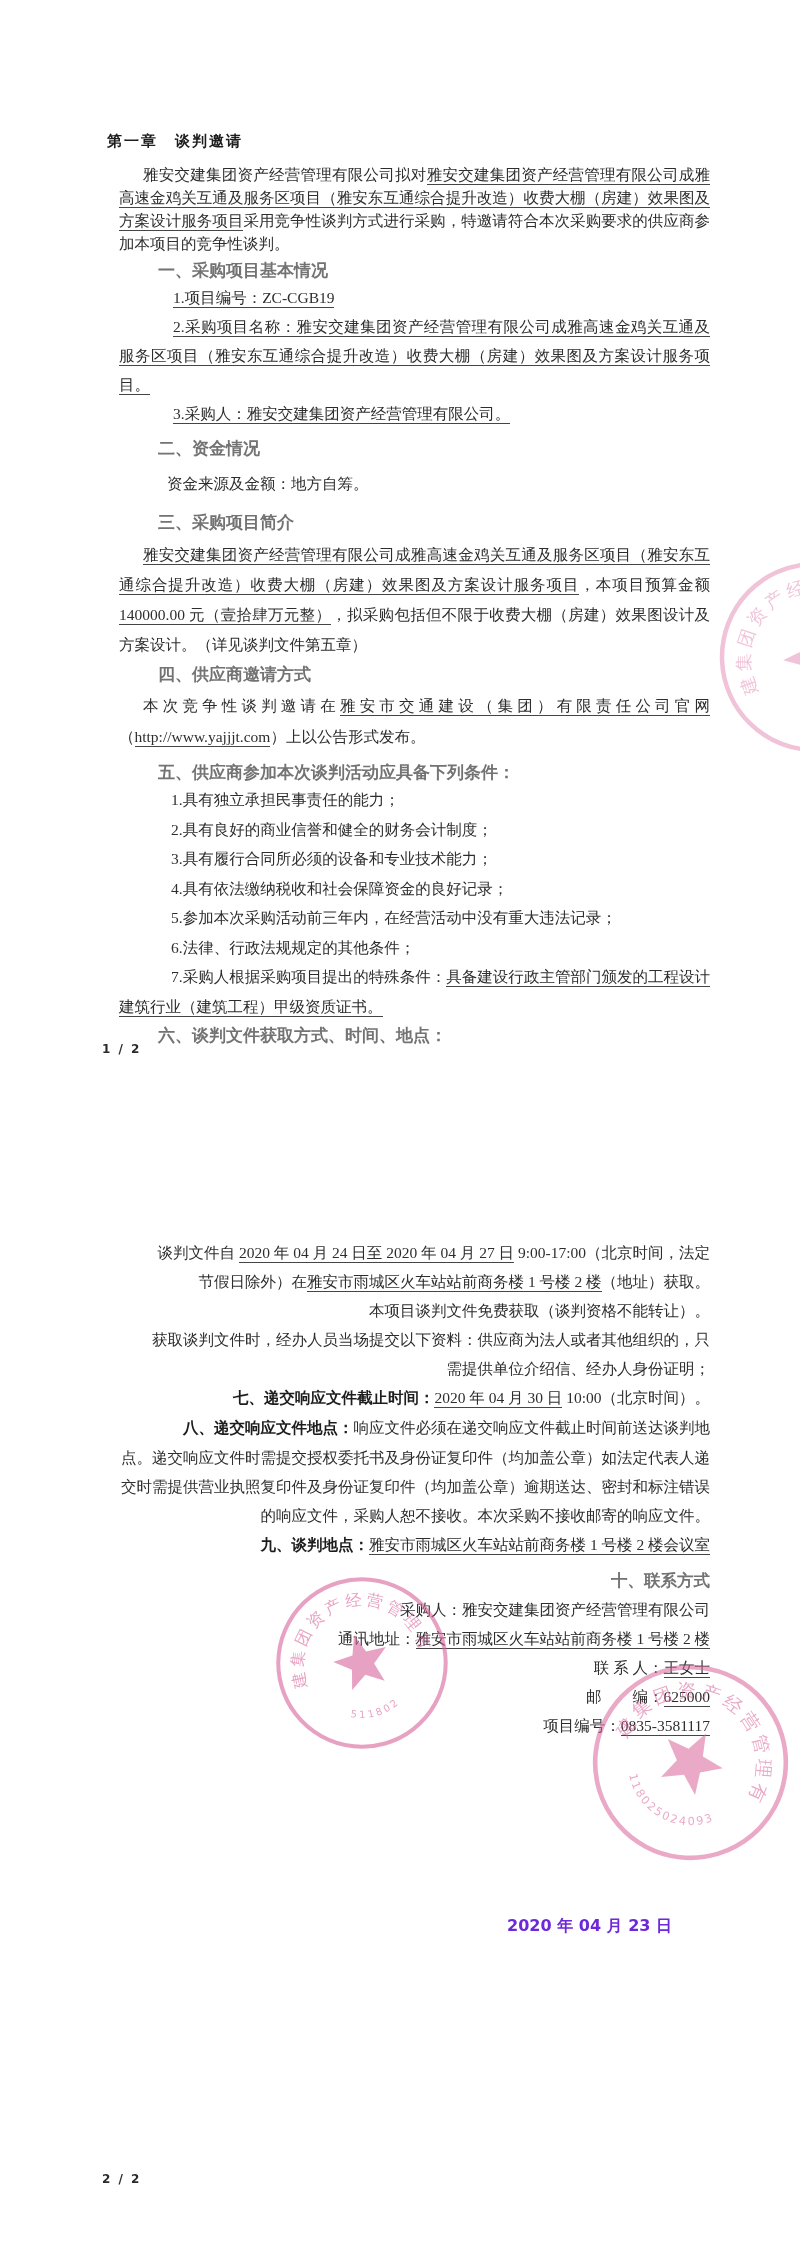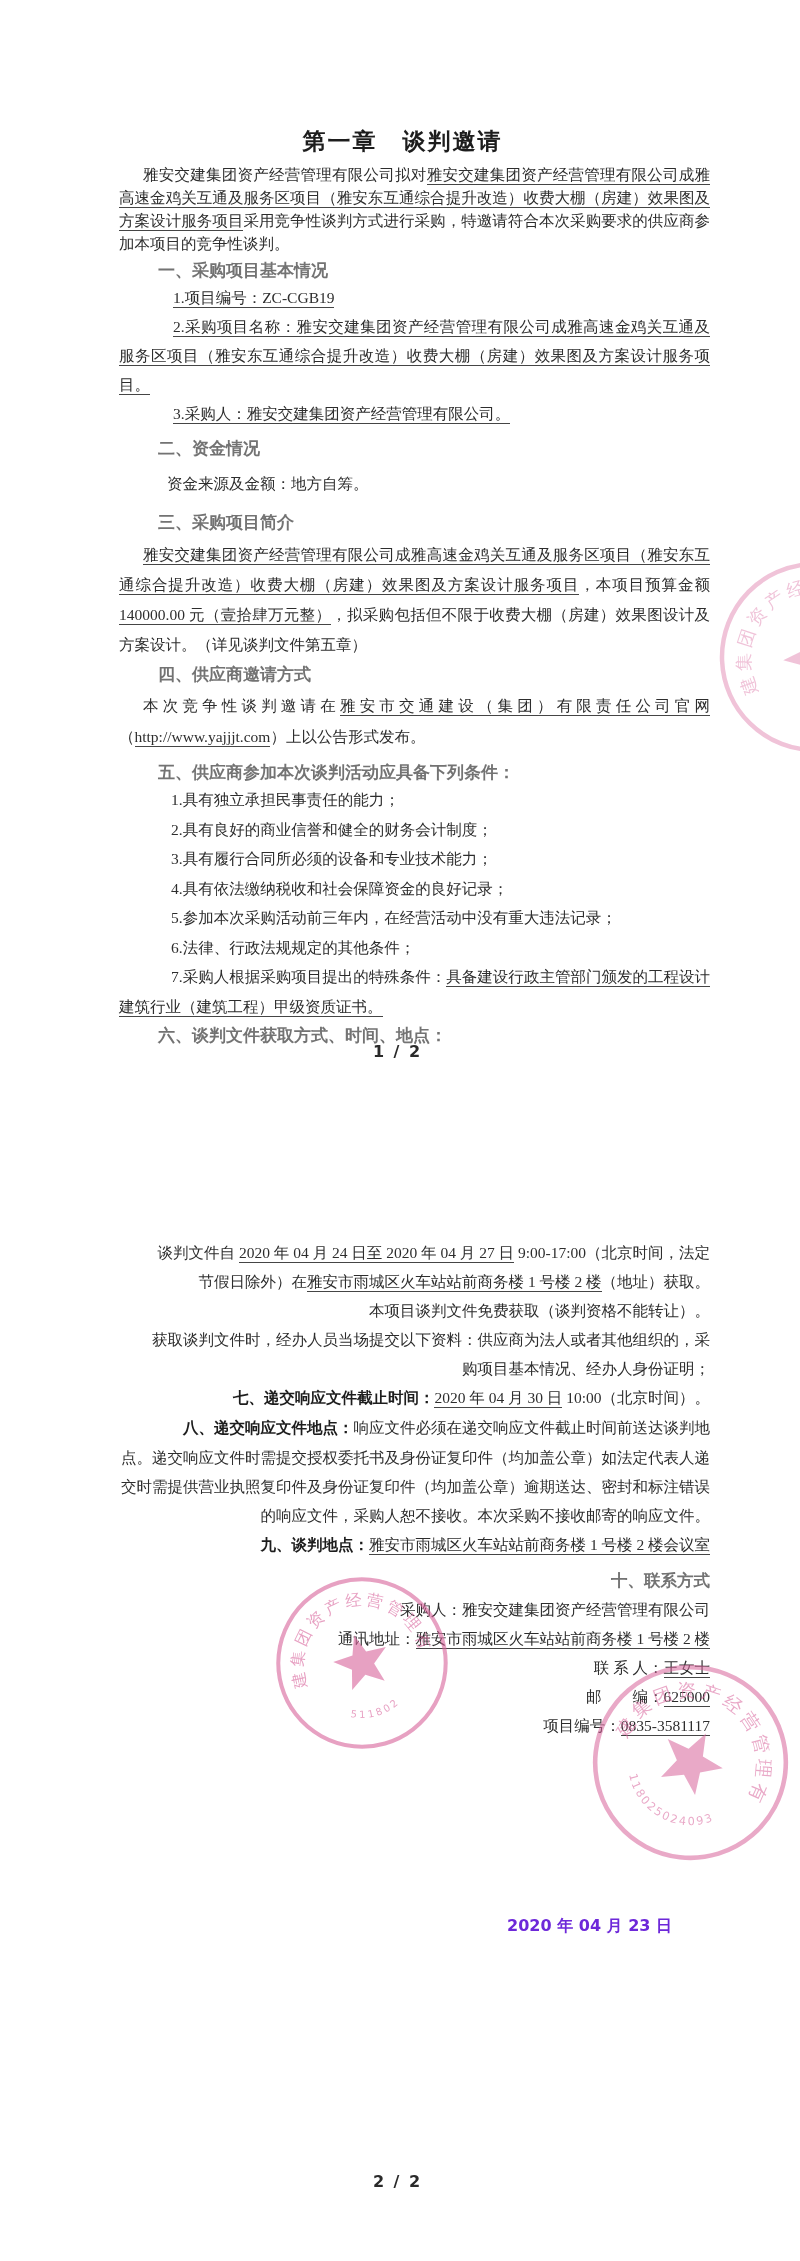--- a/index.html
+++ b/index.html
@@ -1,21 +1,21 @@
 <!DOCTYPE html>
 <html><head>
 <meta charset="utf-8">
 <style>
   html,body{margin:0;padding:0;background:#ffffff;}
   body{width:800px;height:2261px;position:relative;overflow:hidden;
        font-family:"Liberation Serif","DejaVu Serif",serif;color:#2d2d2d;}
   .doc{position:absolute;left:119px;top:0;width:591px;}
-  .title{margin-top:128px;font-size:23px;line-height:26px;font-weight:700;
+  .title{margin-top:128px;font-size:15px;line-height:26px;font-weight:700;
          font-family:"DejaVu Sans","Liberation Sans",sans-serif;color:#1d1d1d;
-         text-align:center;transform:translateX(-12px);letter-spacing:2px;}
+         transform:translateX(-12px);letter-spacing:2px;}
   p{margin:0;font-size:15.5px;text-align:justify;}
   .hd{font-family:"DejaVu Sans","Liberation Sans",sans-serif;font-weight:700;
       font-size:17px;line-height:25px;color:#737373;margin:6px 0 0 39px;text-align:left;}
   .intro{margin-top:9px;line-height:23px;text-indent:24px;}
   .h1x{margin-top:3px;}
   .it{line-height:29px;text-indent:54px;}
   .funds{line-height:29px;text-indent:48px;margin-top:8px;}
   .h2x{margin-top:8px;}
   .h3x{margin-top:12px;}
   .brief{margin-top:5px;line-height:30px;text-indent:24px;}
@@ -25,23 +25,23 @@
   .cond{line-height:29.5px;text-indent:52px;}
   .cond:first-of-type{margin-top:3px;}
   .h6x{margin-top:2px;}
   .pg2{position:absolute;left:0;top:1238px;width:591px;}
   .pg2 p{line-height:29px;text-align:right;}
   .p2para{text-indent:30px;}
   .inlhd{text-indent:38px;}
   .crow{margin-left:77px;text-align:left;}
   .u{border-bottom:1px solid #454545;padding-bottom:1px;}
   .b{font-weight:700;font-family:"DejaVu Sans","Liberation Sans",sans-serif;color:#1d1d1d;margin-left:8px;}
-  .pgnum{position:absolute;left:0;width:591px;text-align:center;
+  .pgnum{position:absolute;left:0;width:591px;text-align:left;
          font-family:"DejaVu Sans","Liberation Sans",sans-serif;font-weight:700;
-         font-size:16px;color:#2a2a2a;letter-spacing:2px;transform:translateX(-17px);}
+         font-size:12px;color:#2a2a2a;letter-spacing:2px;transform:translateX(-17px);}
   .f1{top:1042px;}
   .f2{top:2172px;}
   .dateline{position:absolute;left:0;top:1916px;width:591px;text-align:right;
             padding-right:38px;box-sizing:border-box;font-size:16px;
             font-family:"DejaVu Sans","Liberation Sans",sans-serif;font-weight:700;color:#6d28d9;}
   .stamp{position:absolute;pointer-events:none;z-index:3;}
   .stamp text{font-family:"DejaVu Sans","Liberation Sans",sans-serif;}
 </style>
 </head>
 <body>
@@ -75,21 +75,21 @@
   <p class="cond"><span class="">6.法律、行政法规规定的其他条件；</span></p>
   <p class="cond"><span class="">7.采购人根据采购项目提出的特殊条件：</span><span class="u ">具备建设行政主管部门颁发的工程设计建筑行业（建筑工程）甲级资质证书。</span></p>
 
   <p class="hd h6x">六、谈判文件获取方式、时间、地点：</p>
 
   <div class="pgnum f1">1 / 2</div>
 
   <div class="pg2">
     <p class="p2para"><span class="">谈判文件自 </span><span class="u ">2020 年 04 月 24 日至 2020 年 04 月 27 日</span><span class=""> 9:00-17:00（北京时间，法定节假日除外）在</span><span class="u ">雅安市雨城区火车站站前商务楼 1 号楼 2 楼</span><span class="">（地址）获取。</span></p>
     <p class="p2para"><span class="">本项目谈判文件免费获取（谈判资格不能转让）。</span></p>
-    <p class="p2para"><span class="">获取谈判文件时，经办人员当场提交以下资料：供应商为法人或者其他组织的，采购项目基本情况、经办人身份证明；</span></p>
+    <p class="p2para"><span class="">获取谈判文件时，经办人员当场提交以下资料：供应商为法人或者其他组织的，只需提供单位介绍信、经办人身份证明；</span></p>
     <p class="inlhd"><span class="b">七、递交响应文件截止时间：</span><span class="u ">2020 年 04 月 30 日</span><span class=""> 10:00（北京时间）。</span></p>
     <p class="inlhd"><span class="b">八、递交响应文件地点：</span><span class="">响应文件必须在递交响应文件截止时间前送达谈判地点。递交响应文件时需提交授权委托书及身份证复印件（均加盖公章）如法定代表人递交时需提供营业执照复印件及身份证复印件（均加盖公章）逾期送达、密封和标注错误的响应文件，采购人恕不接收。本次采购不接收邮寄的响应文件。</span></p>
     <p class="inlhd"><span class="b">九、谈判地点：</span><span class="u ">雅安市雨城区火车站站前商务楼 1 号楼 2 楼会议室</span></p>
     <p class="hd" style="margin-left:38px;font-size:16.5px;line-height:29px;">十、联系方式</p>
     <p class="crow"><span class="">采购人：雅安交建集团资产经营管理有限公司</span></p>
     <p class="crow"><span class="">通讯地址：</span><span class="u ">雅安市雨城区火车站站前商务楼 1 号楼 2 楼</span></p>
     <p class="crow"><span class="">联 系 人：</span><span class="u ">王女士</span></p>
     <p class="crow"><span class="">邮　　编：</span><span class="u ">625000</span></p>
     <p class="crow"><span class="">项目编号：</span><span class="u ">0835-3581117</span></p>
   </div>

